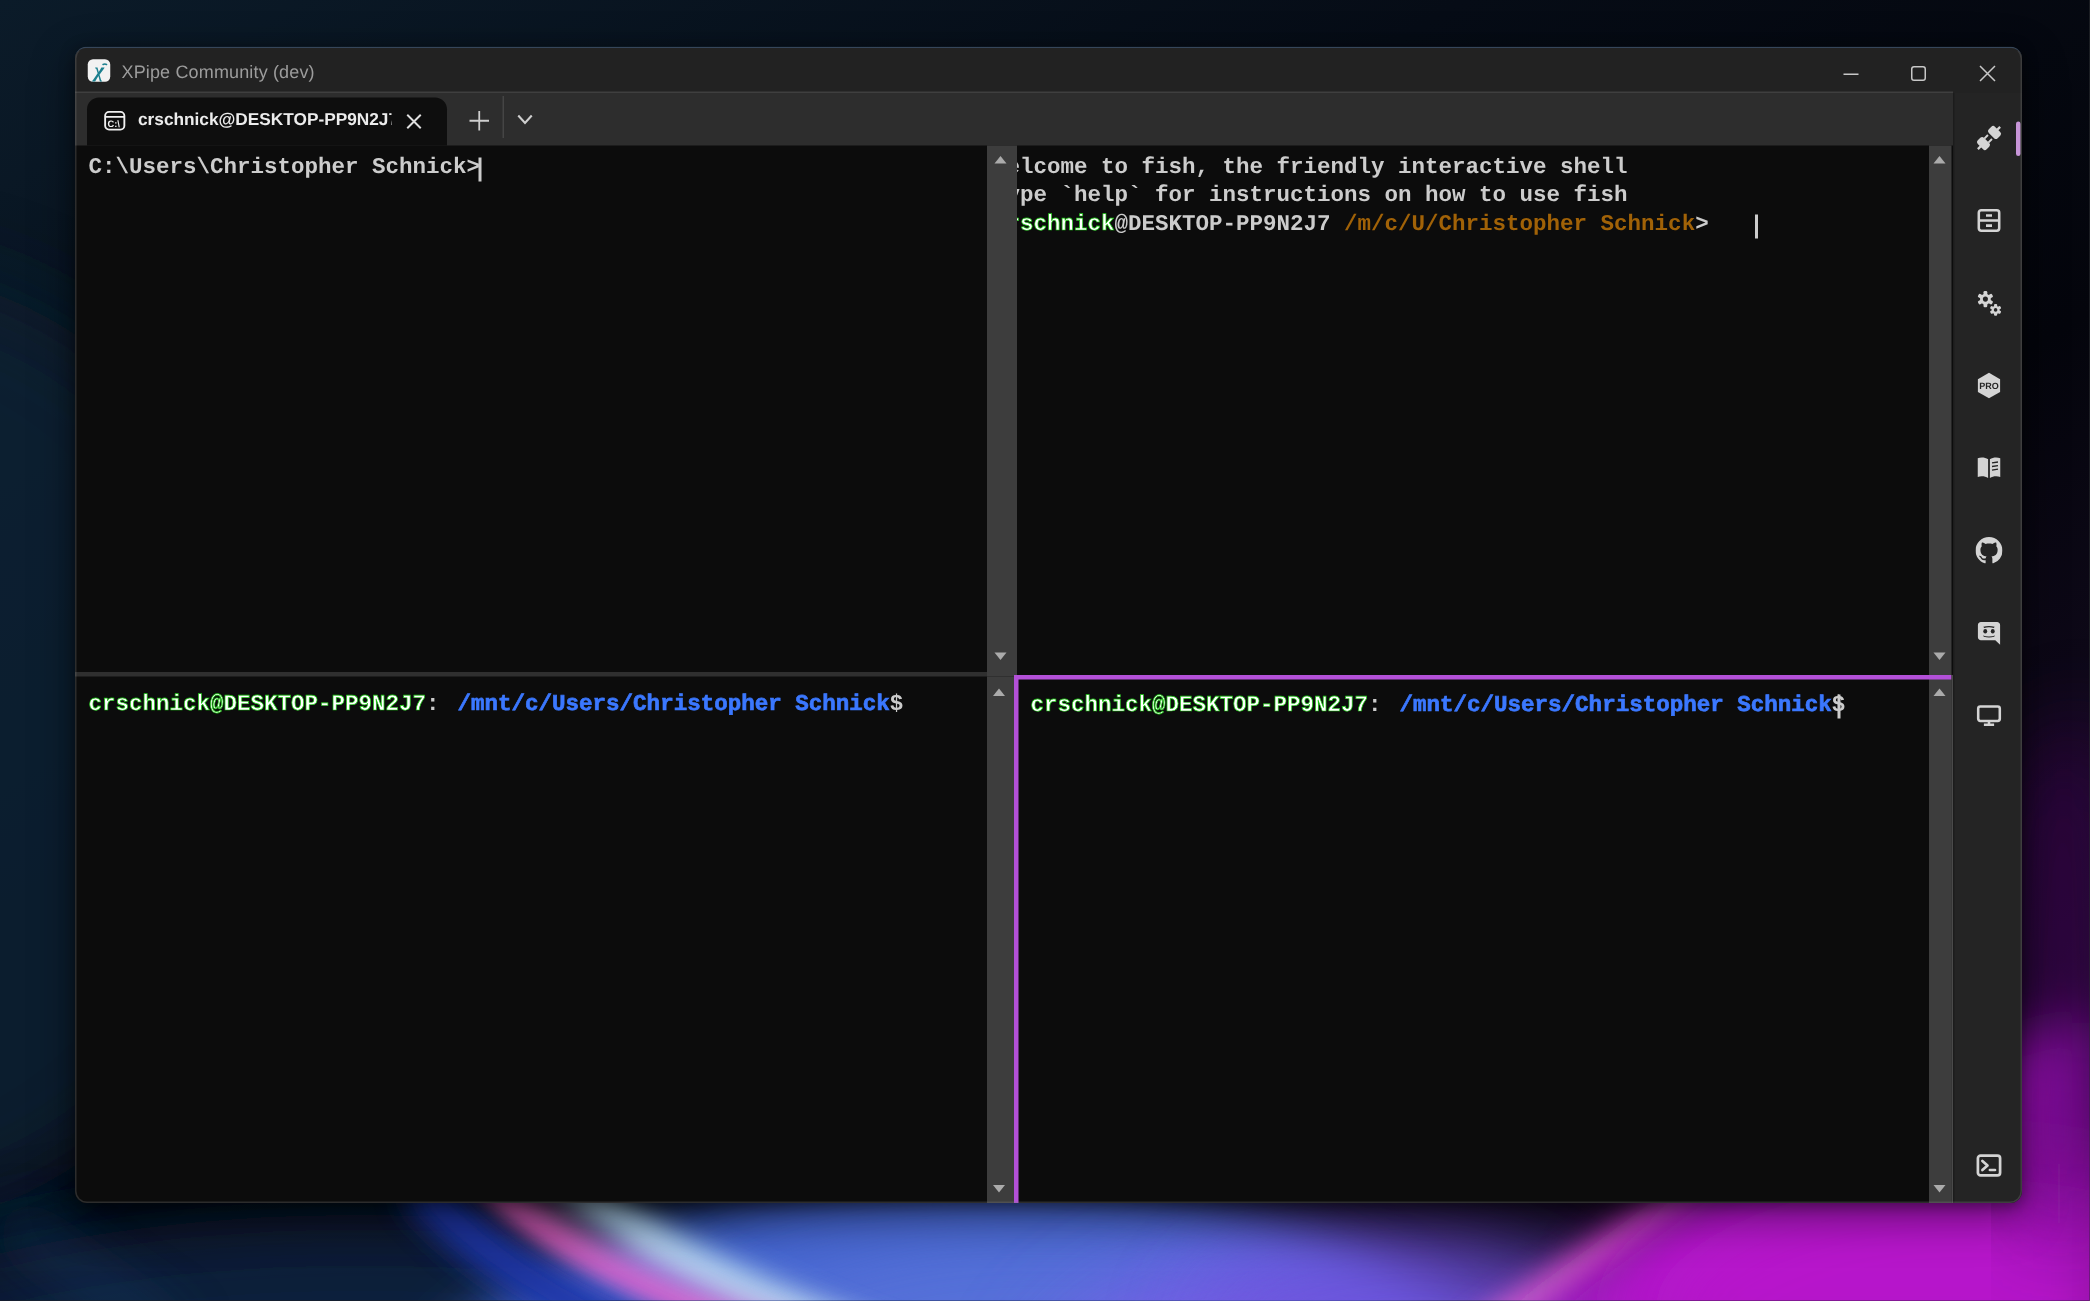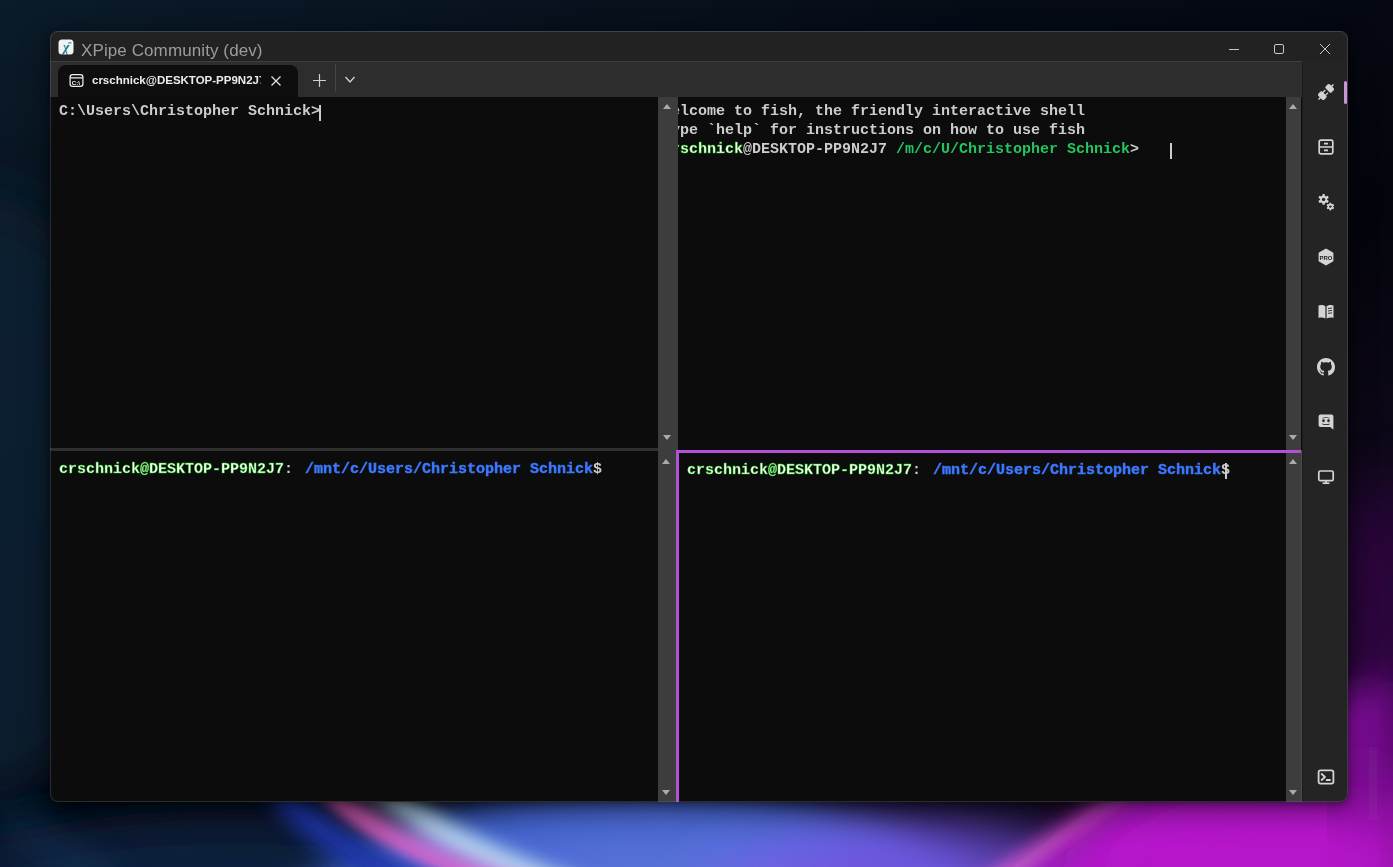--- a/index.html
+++ b/index.html
@@ -7,40 +7,40 @@
   body { position:relative; font-family:"Liberation Sans", sans-serif; }
   #wall { position:absolute; left:0; top:0; width:1393px; height:867px; }
   #win {
     position:absolute; left:50px; top:31px; width:1298px; height:771px;
     background:#2d2d2d; border-radius:8px; overflow:hidden;
     border-top:1px solid #36465a;
     box-shadow:0 10px 30px rgba(0,0,0,0.45), 0 2px 10px rgba(0,0,0,0.4);
   }
   #titlebar { position:absolute; left:0; top:0; width:1298px; height:30px; background:#222222; }
   .appicon { position:absolute; left:8px; top:7px; width:16px; height:16px; }
-  .apptitle { position:absolute; left:31px; top:8.5px; font-size:17px; color:#9c9c9c; letter-spacing:0.1px; }
+  .apptitle { position:absolute; left:31px; top:8.5px; font-size:12px; color:#9c9c9c; letter-spacing:0.1px; }
   #tabbar { position:absolute; left:0; top:30px; width:1252px; height:35px; background:#2d2d2d; box-shadow:0 -1px 0 #3f3f3f; }
   #tab {
     position:absolute; left:8px; top:3px; width:240px; height:32px;
     background:#0e0e0e; border-radius:8px 8px 0 0;
   }
   #tab .tlabel {
     position:absolute; left:34px; top:9px; width:169px; height:16px; overflow:hidden;
     font-size:11.5px; font-weight:bold; color:#ececec; white-space:nowrap;
   }
   #term { position:absolute; left:0; top:65px; width:1252px; height:706px; background:#0c0c0c; }
   .mono { font-family:"Liberation Mono", monospace; font-size:15px; line-height:19px; font-weight:bold; color:#cccccc; white-space:pre; }
   #sidebar { position:absolute; left:1252px; top:30px; width:46px; height:741px; background:#242424; border-left:1px solid #1c1c1c; }
   .sbi { position:absolute; left:14px; width:18px; height:18px; }
   .cursorbar { position:absolute; width:2px; height:16px; background:#cccccc; }
   .sb-track { position:absolute; background:#3d3d3d; }
   .arrow-up { position:absolute; width:0; height:0; border-left:4.5px solid transparent; border-right:4.5px solid transparent; border-bottom:5.5px solid #ababab; }
   .arrow-dn { position:absolute; width:0; height:0; border-left:4.5px solid transparent; border-right:4.5px solid transparent; border-top:5.5px solid #ababab; }
   .grn { color:#ffffff; -webkit-text-stroke:0.45px #16c60c; }
-  .grn2 { color:#22c55e; }
+  .grn2 { color:#a16207; }
   .blu { color:#3b78ff;margin-left:12px; -webkit-text-stroke:0.45px #3b78ff; }
 </style>
 </head>
 <body>
 <svg id="wall" viewBox="0 0 1393 867" preserveAspectRatio="none">
   <defs>
     <linearGradient id="base" x1="0" y1="0" x2="1" y2="1">
       <stop offset="0" stop-color="#0b1b29"></stop>
       <stop offset="0.35" stop-color="#060c16"></stop>
       <stop offset="0.62" stop-color="#04050c"></stop>

